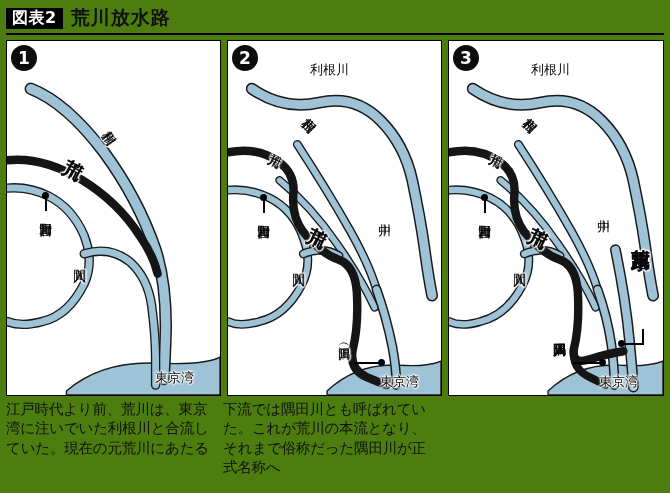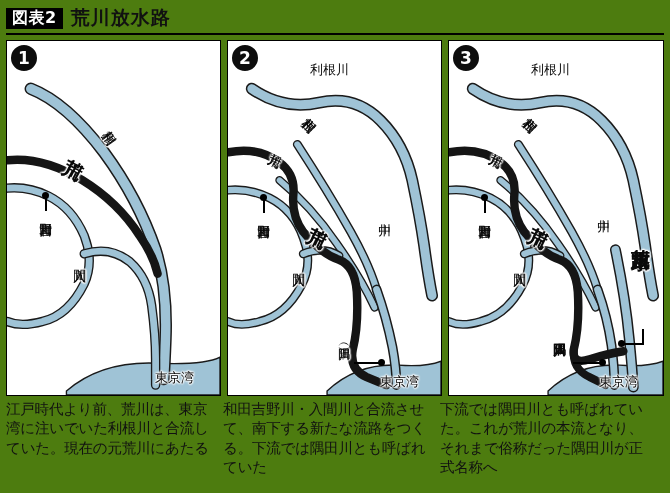--- a/index.html
+++ b/index.html
@@ -211,17 +211,16 @@
       <div class="lbl vert" style="left:64px; top:222px;">入間川</div>
       <div class="dot" style="left:150px; top:318px;"></div>
       <div class="leader h" style="left:124px; top:321px; width:28px;"></div>
       <div class="lbl vert bold" style="left:104px; top:292px;">隅田川</div>
       <div class="lbl" style="left:150px; top:334px;">東京湾</div>
     </div>
   </div>
 
   <div class="captions">
     <div class="caption">江戸時代より前、荒川は、東京湾に注いでいた利根川と合流していた。現在の元荒川にあたる</div>
-    <div class="caption">和田吉野川・入間川と合流させて、南下する新たな流路をつくる。下流では隅田川とも呼ばれていた</div>
     <div class="caption">下流では隅田川とも呼ばれていた。これが荒川の本流となり、それまで俗称だった隅田川が正式名称へ</div>
   </div>
 
 </div>
 
 </body></html>

